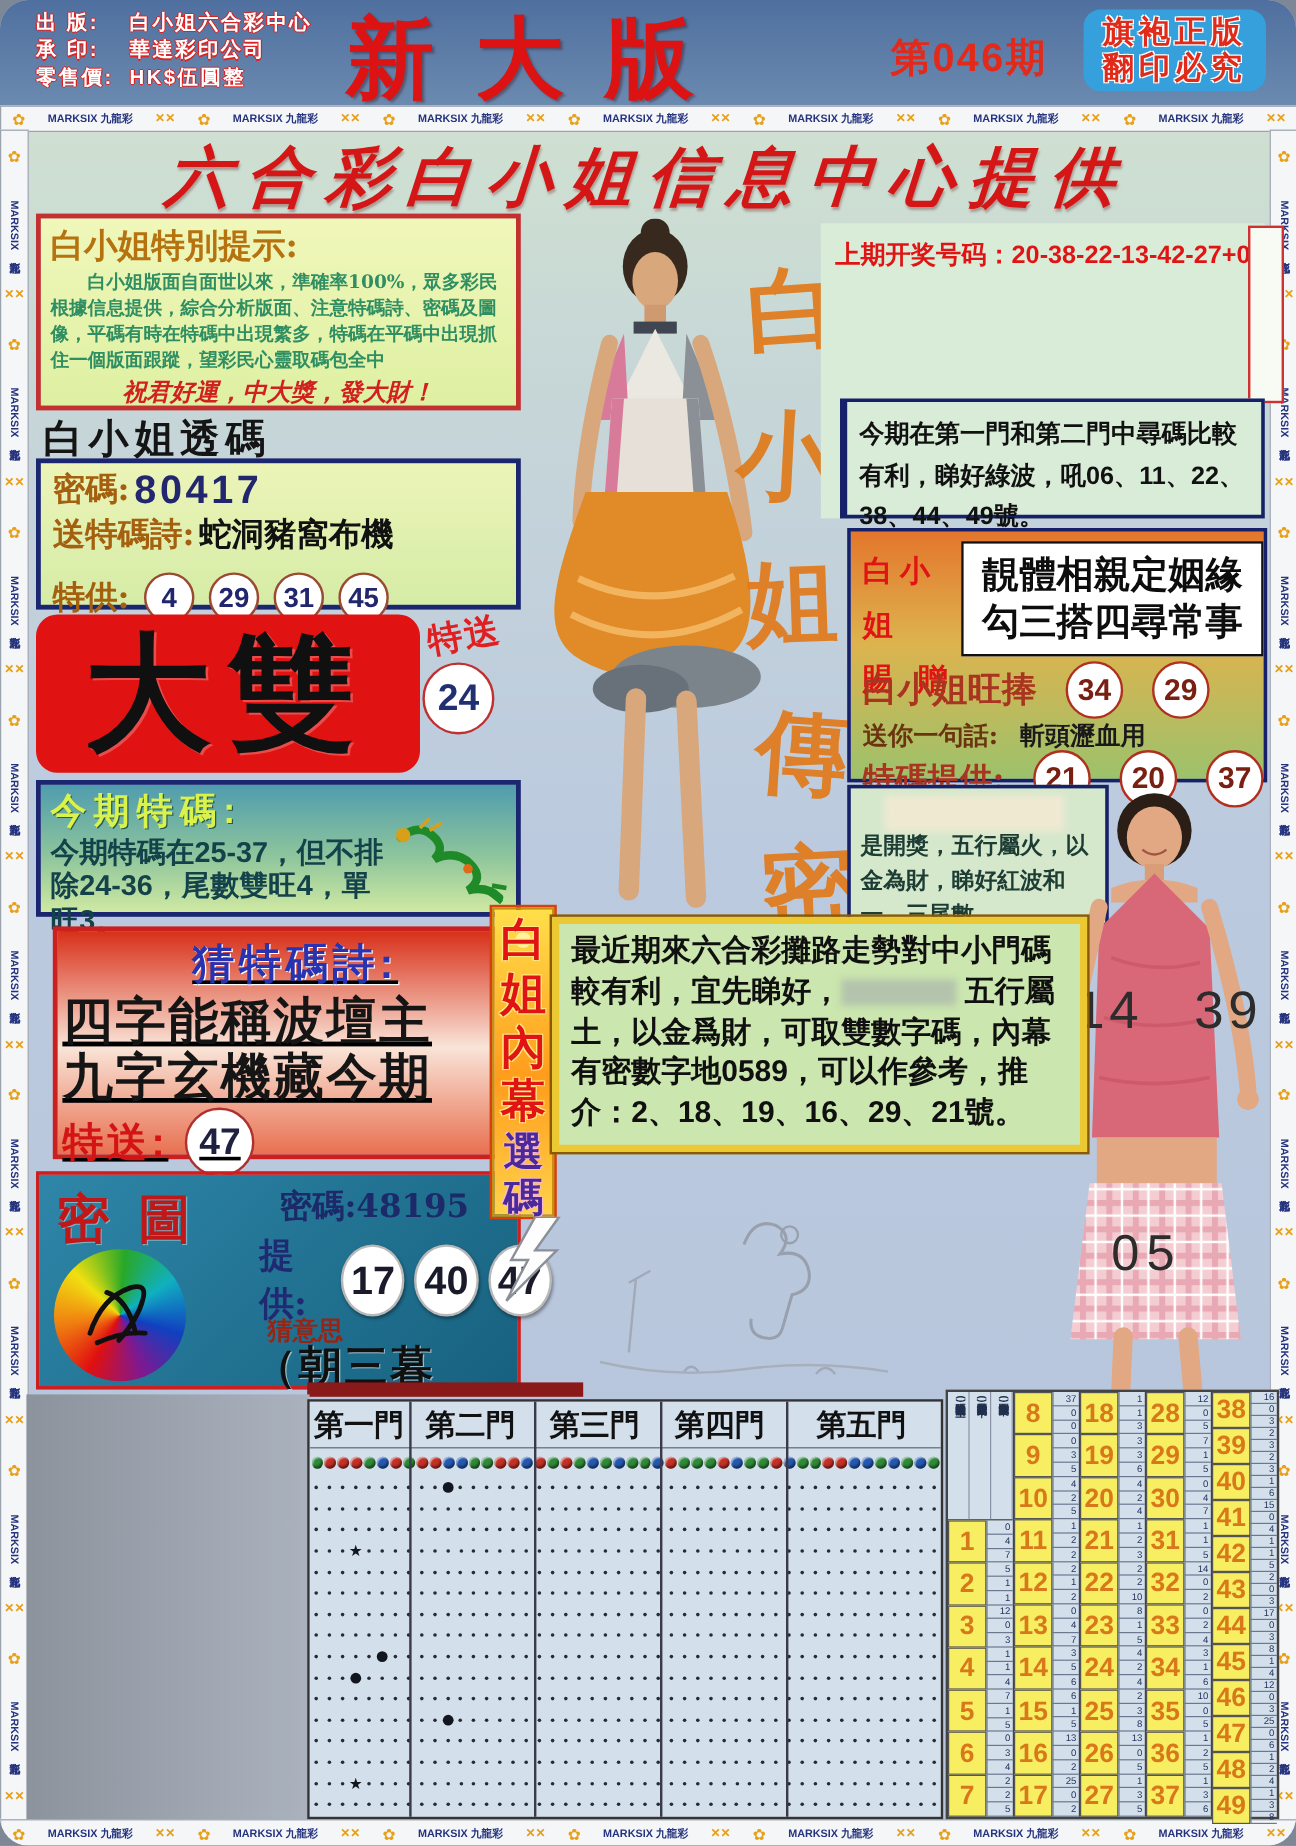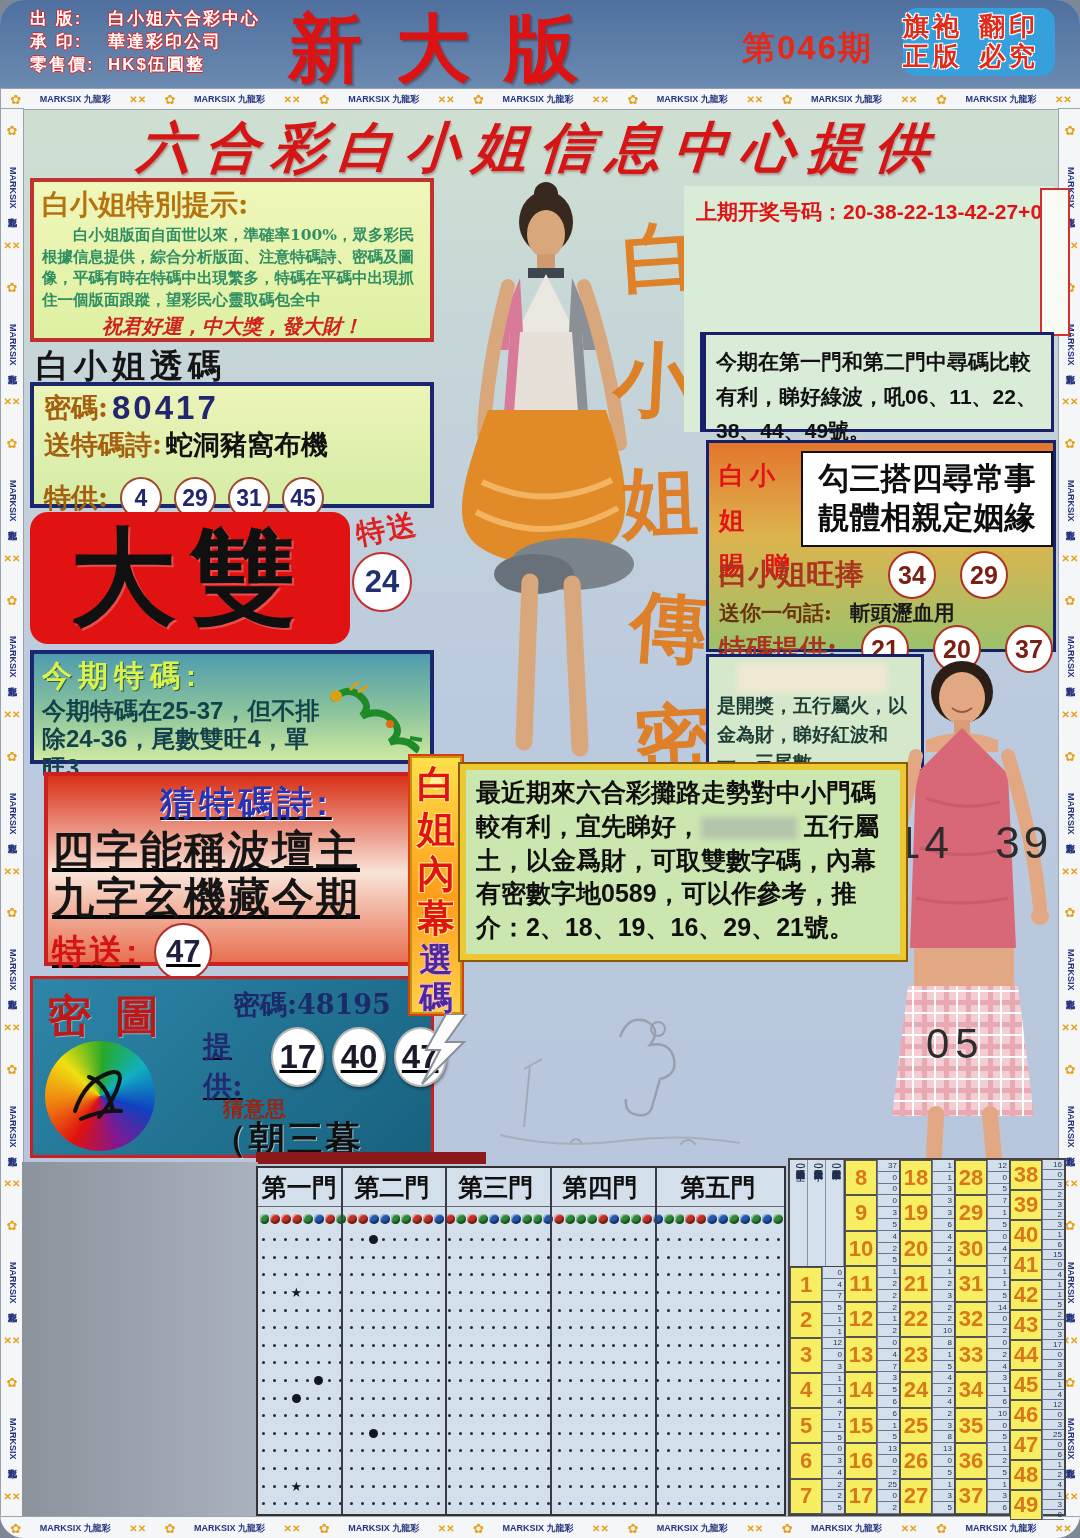--- a/index.html
+++ b/index.html
@@ -9,21 +9,21 @@
 
   
   .header{left:0;top:0;width:1080px;height:88px;background:linear-gradient(180deg,#4f709f,#6b8ab0);}
   .pubinfo{left:30px;top:8px;line-height:1.35;font-size:17px;font-weight:bold;color:#fff;
     text-shadow:-1px 0 #d22,1px 0 #d22,0 -1px #d22,0 1px #d22;letter-spacing:2px;}
   .pub-label{display:inline-block;width:78px;}
   .paper-title{left:288px;top:0px;font-size:74px;font-weight:900;color:#dd1212;letter-spacing:34px;
     font-family:"DejaVu Serif",serif;text-shadow:2px 2px 2px rgba(60,0,0,.35);white-space:nowrap;}
   .issue{left:742px;top:26px;font-size:33px;font-weight:900;color:#e32a1a;letter-spacing:2px;}
   .seal{left:903px;top:8px;width:152px;height:68px;background:#35a0dc;border-radius:14px;
-    display:flex;flex-direction:row;align-items:center;justify-content:center;
+    display:flex;flex-direction:column;align-items:center;justify-content:center;
     font-size:26px;font-weight:900;color:#e02a1a;line-height:1.15;letter-spacing:4px;
     text-shadow:-1px -1px 0 #fff,1px -1px 0 #fff,-1px 1px 0 #fff,1px 1px 0 #fff;}
 
   
   .strip{background:#f4f6f8;border:1px solid #9aa2ae;overflow:hidden;display:flex;align-items:center;
     justify-content:space-around;}
   .strip-top{left:0;top:88px;width:1080px;height:20px;}
   .strip-bottom{left:0;top:1516px;width:1080px;height:22px;}
   .strip-left{left:0;top:108px;width:22px;height:1408px;flex-direction:column;}
   .strip-right{left:1058px;top:108px;width:22px;height:1408px;flex-direction:column;}
@@ -82,21 +82,21 @@
   .poem-gift{display:flex;align-items:center;gap:14px;margin-top:2px;}
   .poem-gift-lab{font-size:34px;font-weight:900;color:#d41414;letter-spacing:3px;}
   .circle-47{width:54px;height:54px;border:2px solid #b03030;color:#202040;font-size:31px;font-weight:bold;}
 
   .map-box{left:30px;top:976px;width:404px;height:182px;border:3px solid #cc2020;
     background:linear-gradient(135deg,#2e86a8,#17617f);padding:4px 8px;box-sizing:border-box;}
   .map-title{position:absolute;left:14px;top:8px;font-size:44px;font-weight:900;color:#c01818;
     font-family:"DejaVu Serif",serif;letter-spacing:24px;text-shadow:1px 1px 0 rgba(255,255,255,.4);}
   .map-pass{position:absolute;left:200px;top:8px;font-size:27px;font-weight:bold;color:#1c2a6a;
     font-family:"DejaVu Serif",serif;}
-  .map-offer{position:absolute;left:170px;top:48px;display:flex;text-decoration:underline;}
+  .map-offer{position:absolute;left:183px;top:48px;display:flex;align-items:center;}
   .map-offer-lab{font-size:29px;font-weight:900;color:#202a72;font-family:"DejaVu Serif",serif;}
   .map-circ{width:56px;height:56px;border:2px solid #b8b8b8;color:#1a1a2a;font-size:33px;font-weight:bold;margin-left:8px;box-shadow:1px 2px 3px rgba(0,0,0,.4);}
   .map-hint-lab{position:absolute;left:190px;top:116px;font-size:21px;font-weight:900;color:#9a2414;}
   .map-hint{position:absolute;left:178px;top:136px;font-size:36px;font-weight:900;color:#101010;
     text-shadow:1px 1px 0 rgba(255,255,255,.55);letter-spacing:2px;}
   .disc{position:absolute;left:12px;top:62px;width:110px;height:110px;border-radius:50%;
     background:conic-gradient(from 210deg,#e01010,#f08010,#f0e010,#28a828,#10b0c0,#1040c0,#801890,#e01010);}
   .disc svg{position:absolute;left:0;top:0;}
 
   
@@ -429,22 +429,22 @@
   <div class="abs thin-box"></div>
 
   <div class="abs doortip-box">今期在第一門和第二門中尋碼比較有利，睇好綠波，吼06、11、22、38、44、49號。</div>
 
   <div class="abs gift-box">
     <div class="giver">
         <div>白小姐</div>
         <div>賜 贈</div>
       </div>
     <div class="couplet">
+      <div>靚體相親定姻緣</div>
       <div>勾三搭四尋常事</div>
-      <div>靚體相親定姻緣</div>
     </div>
     <div class="gb-row gb-wang">
       <span class="wang-lab">白小姐旺捧</span>
       <span class="circ gb-circ">34</span>
       <span class="circ gb-circ">29</span>
     </div>
     <div class="gb-row gb-sent">
       <span class="sent-lab">送你一句話:</span>
       <span class="sent-val">斬頭瀝血用</span>
     </div>

